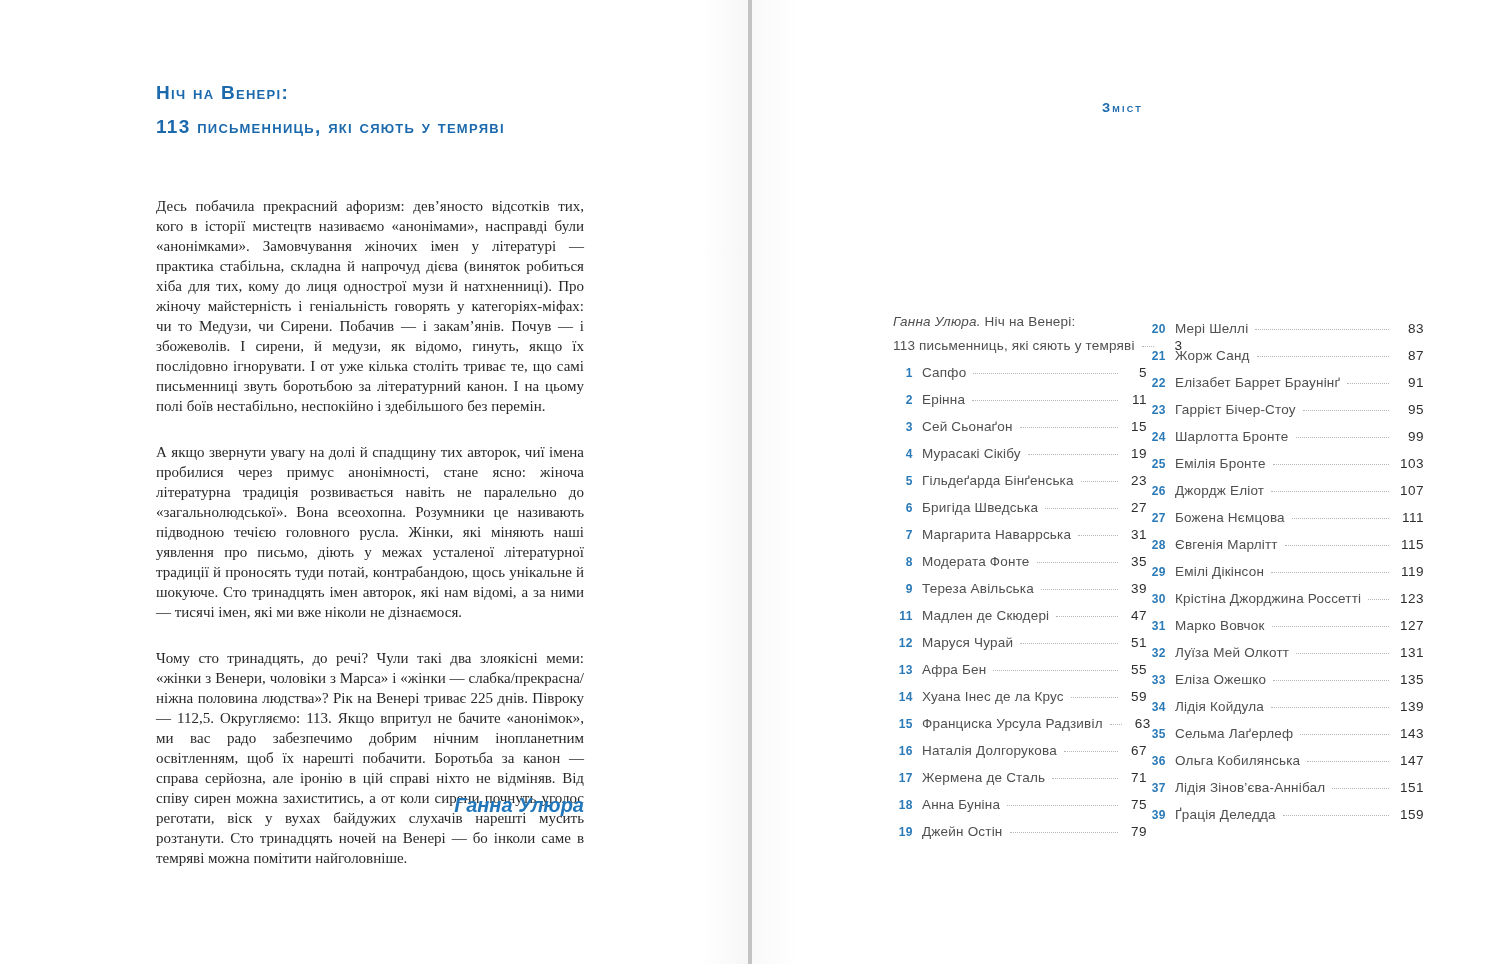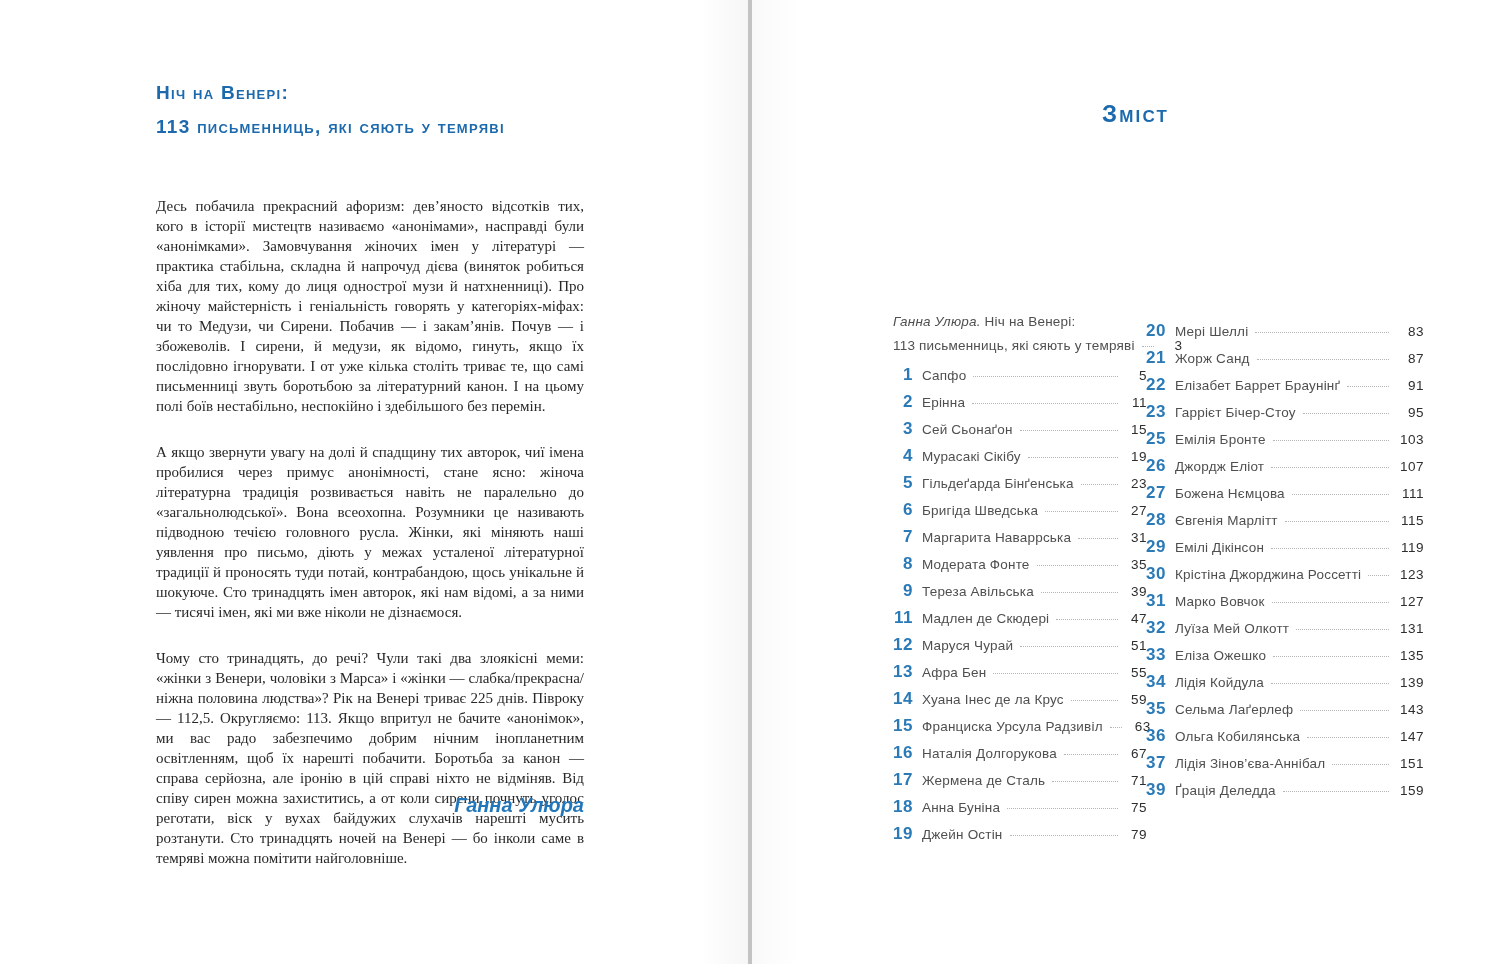--- a/index.html
+++ b/index.html
@@ -30,32 +30,32 @@
     text-align:justify; color:#282828;
   }
   .intro p { margin:0 0 26px 0; }
   .signature {
     position:absolute; left:156px; top:794px; width:428px; text-align:right;
     font-style:italic; font-weight:bold; color:#2277bb; font-size:20px;
   }
   
   .toc-title {
     position:absolute; left:1102px; top:100px; margin:0;
-    font-size:24px; font-weight:bold; color:#1c6aad;
+    font-size:13px; font-weight:bold; color:#1c6aad;
     font-variant:small-caps; letter-spacing:2.2px;
   }
   .toc-col { position:absolute; font-size:13.5px; color:#4f4f4f; }
   #toc-col1 { left:858px; top:314px; width:254px;margin-left:35px; }
   #toc-col2 { left:1146px; top:321px; width:278px; }
   .toc-head-line1 { height:24px; letter-spacing:0.2px; }
   .toc-head-line1 em { font-style:italic; }
   .toc-row { display:flex; align-items:baseline; height:27px; }
   .toc-num {
     flex:none; width:20px; margin-right:9px; text-align:right;
-    font-weight:bold; font-size:17px; color:#2b7ab8; letter-spacing:0.5px;
+    font-weight:bold; font-size:12px; color:#2b7ab8; letter-spacing:0.5px;
   }
   .toc-name { white-space:nowrap; letter-spacing:0.2px; }
   .dots {
     flex:1; margin:0 7px; min-width:12px;
     border-bottom:1.5px dotted #b5b5b5; transform:translateY(-3px);
   }
   .toc-page { flex:none; min-width:22px; text-align:right; color:#2e2e2e; letter-spacing:0.5px; }
   #toc-col2 .toc-page { min-width:28px; }
 </style>
 </head>
@@ -224,20 +224,26 @@
             <span class="dots"></span>
             <span class="toc-page">91</span>
           </div>
           <div class="toc-row">
             <span class="toc-num">23</span>
             <span class="toc-name">Гаррієт Бічер-Стоу</span>
             <span class="dots"></span>
             <span class="toc-page">95</span>
           </div>
           <div class="toc-row">
+            <span class="toc-num">24</span>
+            <span class="toc-name">Шарлотта Бронте</span>
+            <span class="dots"></span>
+            <span class="toc-page">99</span>
+          </div>
+          <div class="toc-row">
             <span class="toc-num">25</span>
             <span class="toc-name">Емілія Бронте</span>
             <span class="dots"></span>
             <span class="toc-page">103</span>
           </div>
           <div class="toc-row">
             <span class="toc-num">26</span>
             <span class="toc-name">Джордж Еліот</span>
             <span class="dots"></span>
             <span class="toc-page">107</span>

